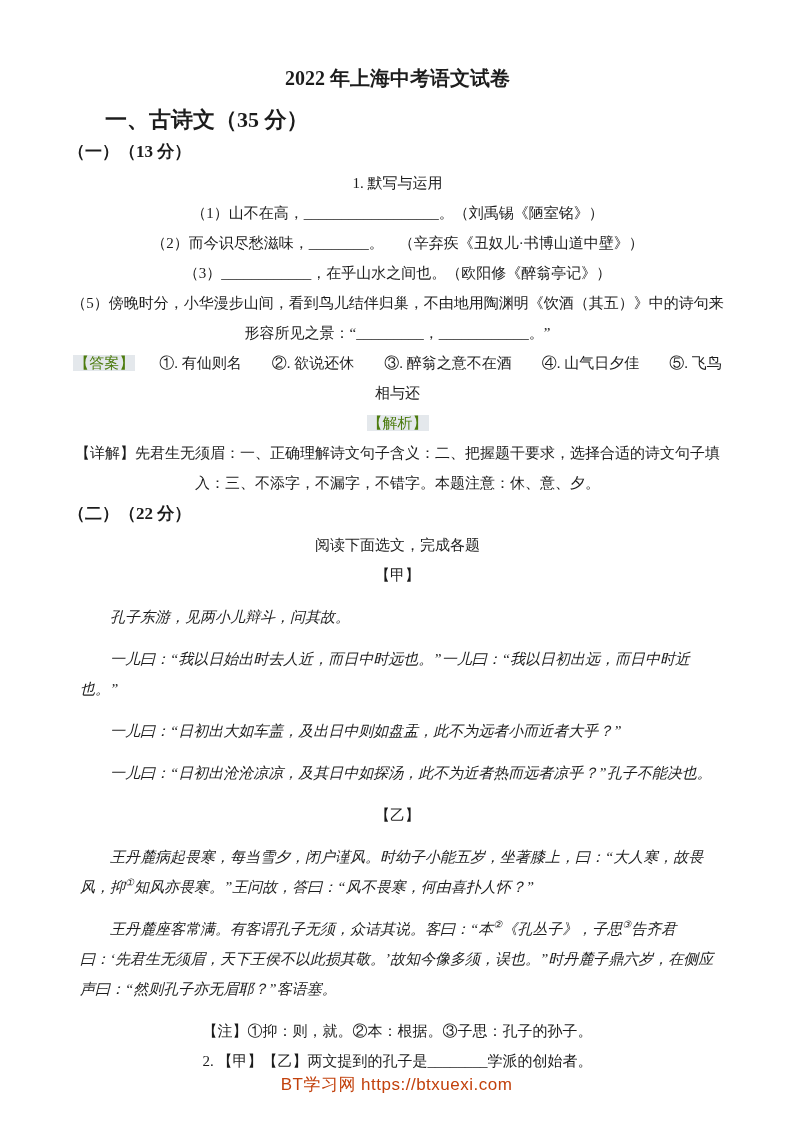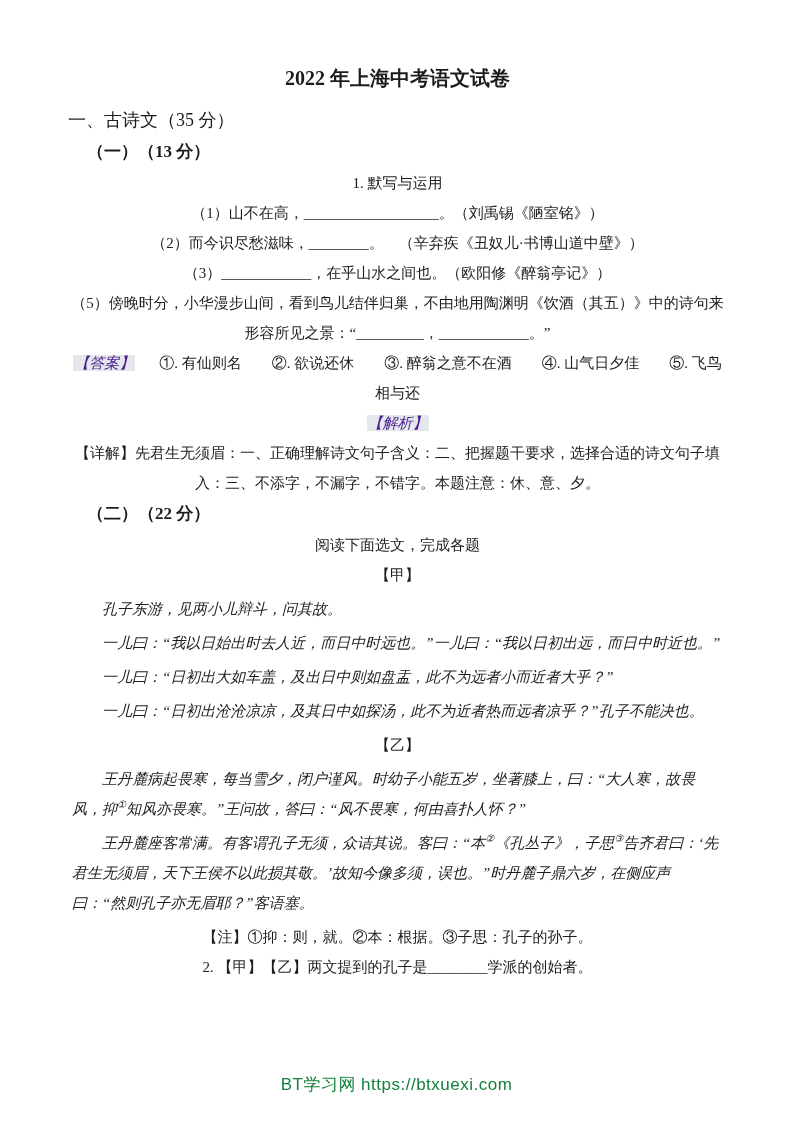--- a/index.html
+++ b/index.html
@@ -15,65 +15,64 @@
   }
   .content { padding: 60px 66px 0 68px; }
   .doc-title {
     text-align: center;
     font-size: 20px;
     font-weight: bold;
     line-height: 36px;
     margin-bottom: 8px;
   }
   .h-section {
-    font-size: 18px;
-    font-weight: normal;
+    font-size: 22px;
+    font-weight: bold;
     line-height: 32px;
+    margin-left: 37px;
   }
   .h-sub {
     font-size: 17px;
     font-weight: bold;
     line-height: 32px;
-    margin-left: 19px;
   }
   .line {
     font-size: 15px;
     line-height: 30px;
     margin: 0;
     text-align: center;
   }
   .passage {
     font-size: 15px;
     line-height: 30px;
-    margin: 4px;
+    margin: 12px;
     font-style: italic;
     text-indent: 2em;
   }
   .tag {
-    color: #4c1d95;
+    color: #4d7c0f;
     background: #E4E8EC;
     padding: 0 1px;
-    font-style: italic;
   }
   .answer-body { margin-left: 1.6em; }
   sup.note-ref {
     font-size: 10px;
     line-height: 0;
     vertical-align: super;
   }
   .uline {
     text-underline-offset: 3px;
   }
   .watermark {
     position: absolute;
     left: 0;
     right: 0;
     bottom: 26px;
     text-align: center;
-    color: #15803d;
+    color: #c2410c;
     font-size: 17px;
     font-family: "Liberation Sans", "DejaVu Sans", sans-serif;
     letter-spacing: 0.5px;
   }
 </style>
 </head>
 <body>
 
 <div class="page">
   <div class="content">

